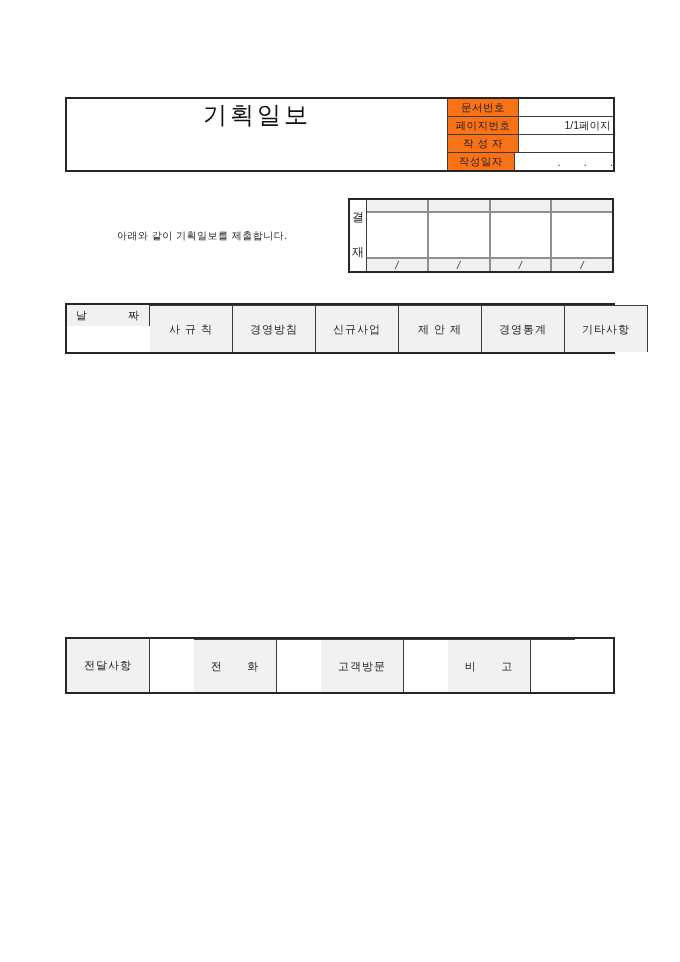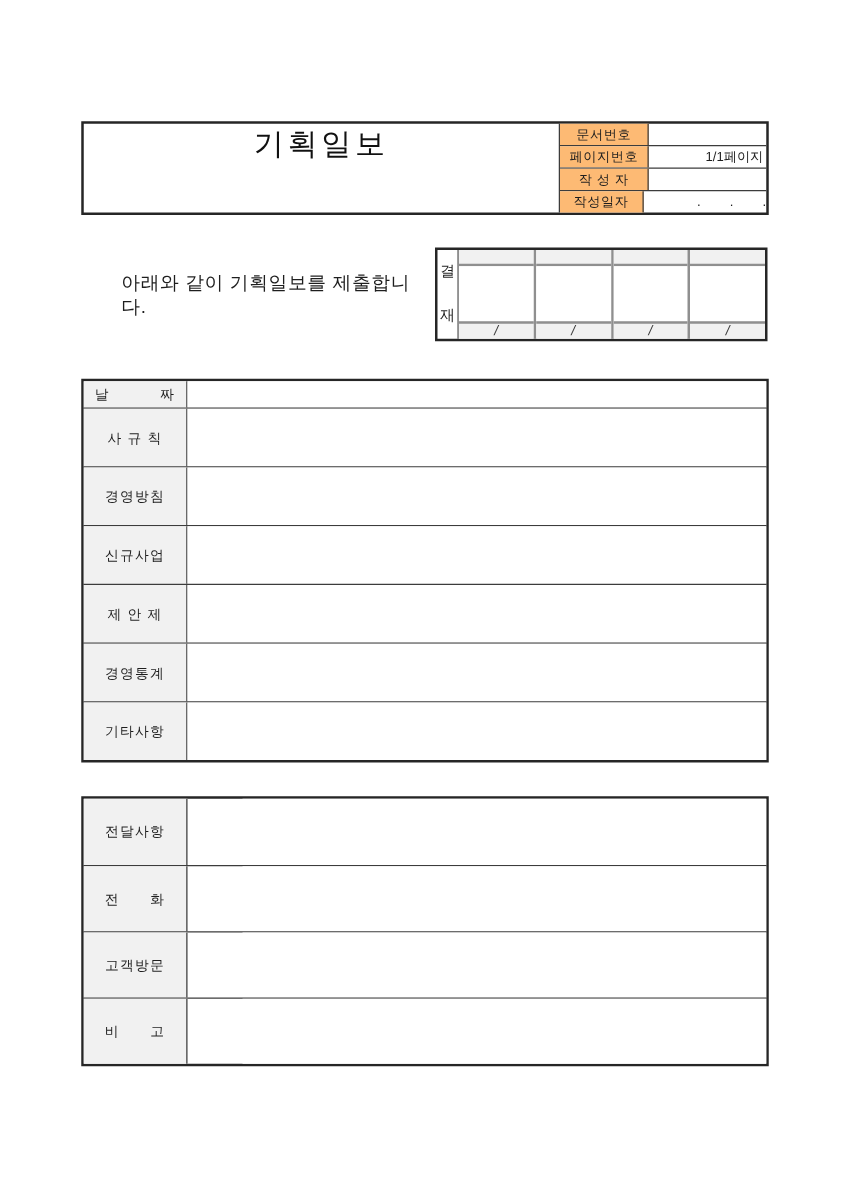--- a/index.html
+++ b/index.html
@@ -43,46 +43,46 @@
     flex-direction: column;
   }
   .meta-row {
     flex: 1;
     display: flex;
     border-top: 1px solid #3c3c3c;
   }
   .meta-row:first-child { border-top: none; }
   .meta-label {
     width: 71px;
-    background: #fdba74;
+    background: #f97316;
     border-right: 1px solid #3c3c3c;
     display: flex;
     align-items: center;
     justify-content: center;
     font-size: 10.5px;
     letter-spacing: 0.5px;
   }
   .meta-value {
     flex: 1;
     display: flex;
     align-items: center;
     justify-content: center;
     font-size: 10.5px;
     margin-left: 43px;
   }
 
   
   .intro {
     position: absolute;
-    left: 57px; top: 198px;
+    left: 77px; top: 198px;
     width: 280px; height: 75px;
     display: flex;
     align-items: center;
     padding-left: 40px;
-    font-size: 15px;
+    font-size: 10px;
     letter-spacing: 0.5px;
   }
 
   
   .approval {
     position: absolute;
     left: 348px; top: 198px;
     width: 266px; height: 75px;
     border: 2px solid #262626;
     display: flex;
@@ -122,21 +122,21 @@
     color: #3a3a3a;
   }
 
   
   .form-table {
     position: absolute;
     left: 65px;
     width: 550px;
     border: 2px solid #262626;
     display: flex;
-    flex-direction: column;
+    flex-direction: row;
   }
   .report-table { top: 303px; }
   .contact-table { top: 637px; }
   .form-row {
     display: flex;
     border-top: 1px solid #3c3c3c;
   }
   .form-row:first-child { border-top: none; }
   .row-label {
     width: 83px;

